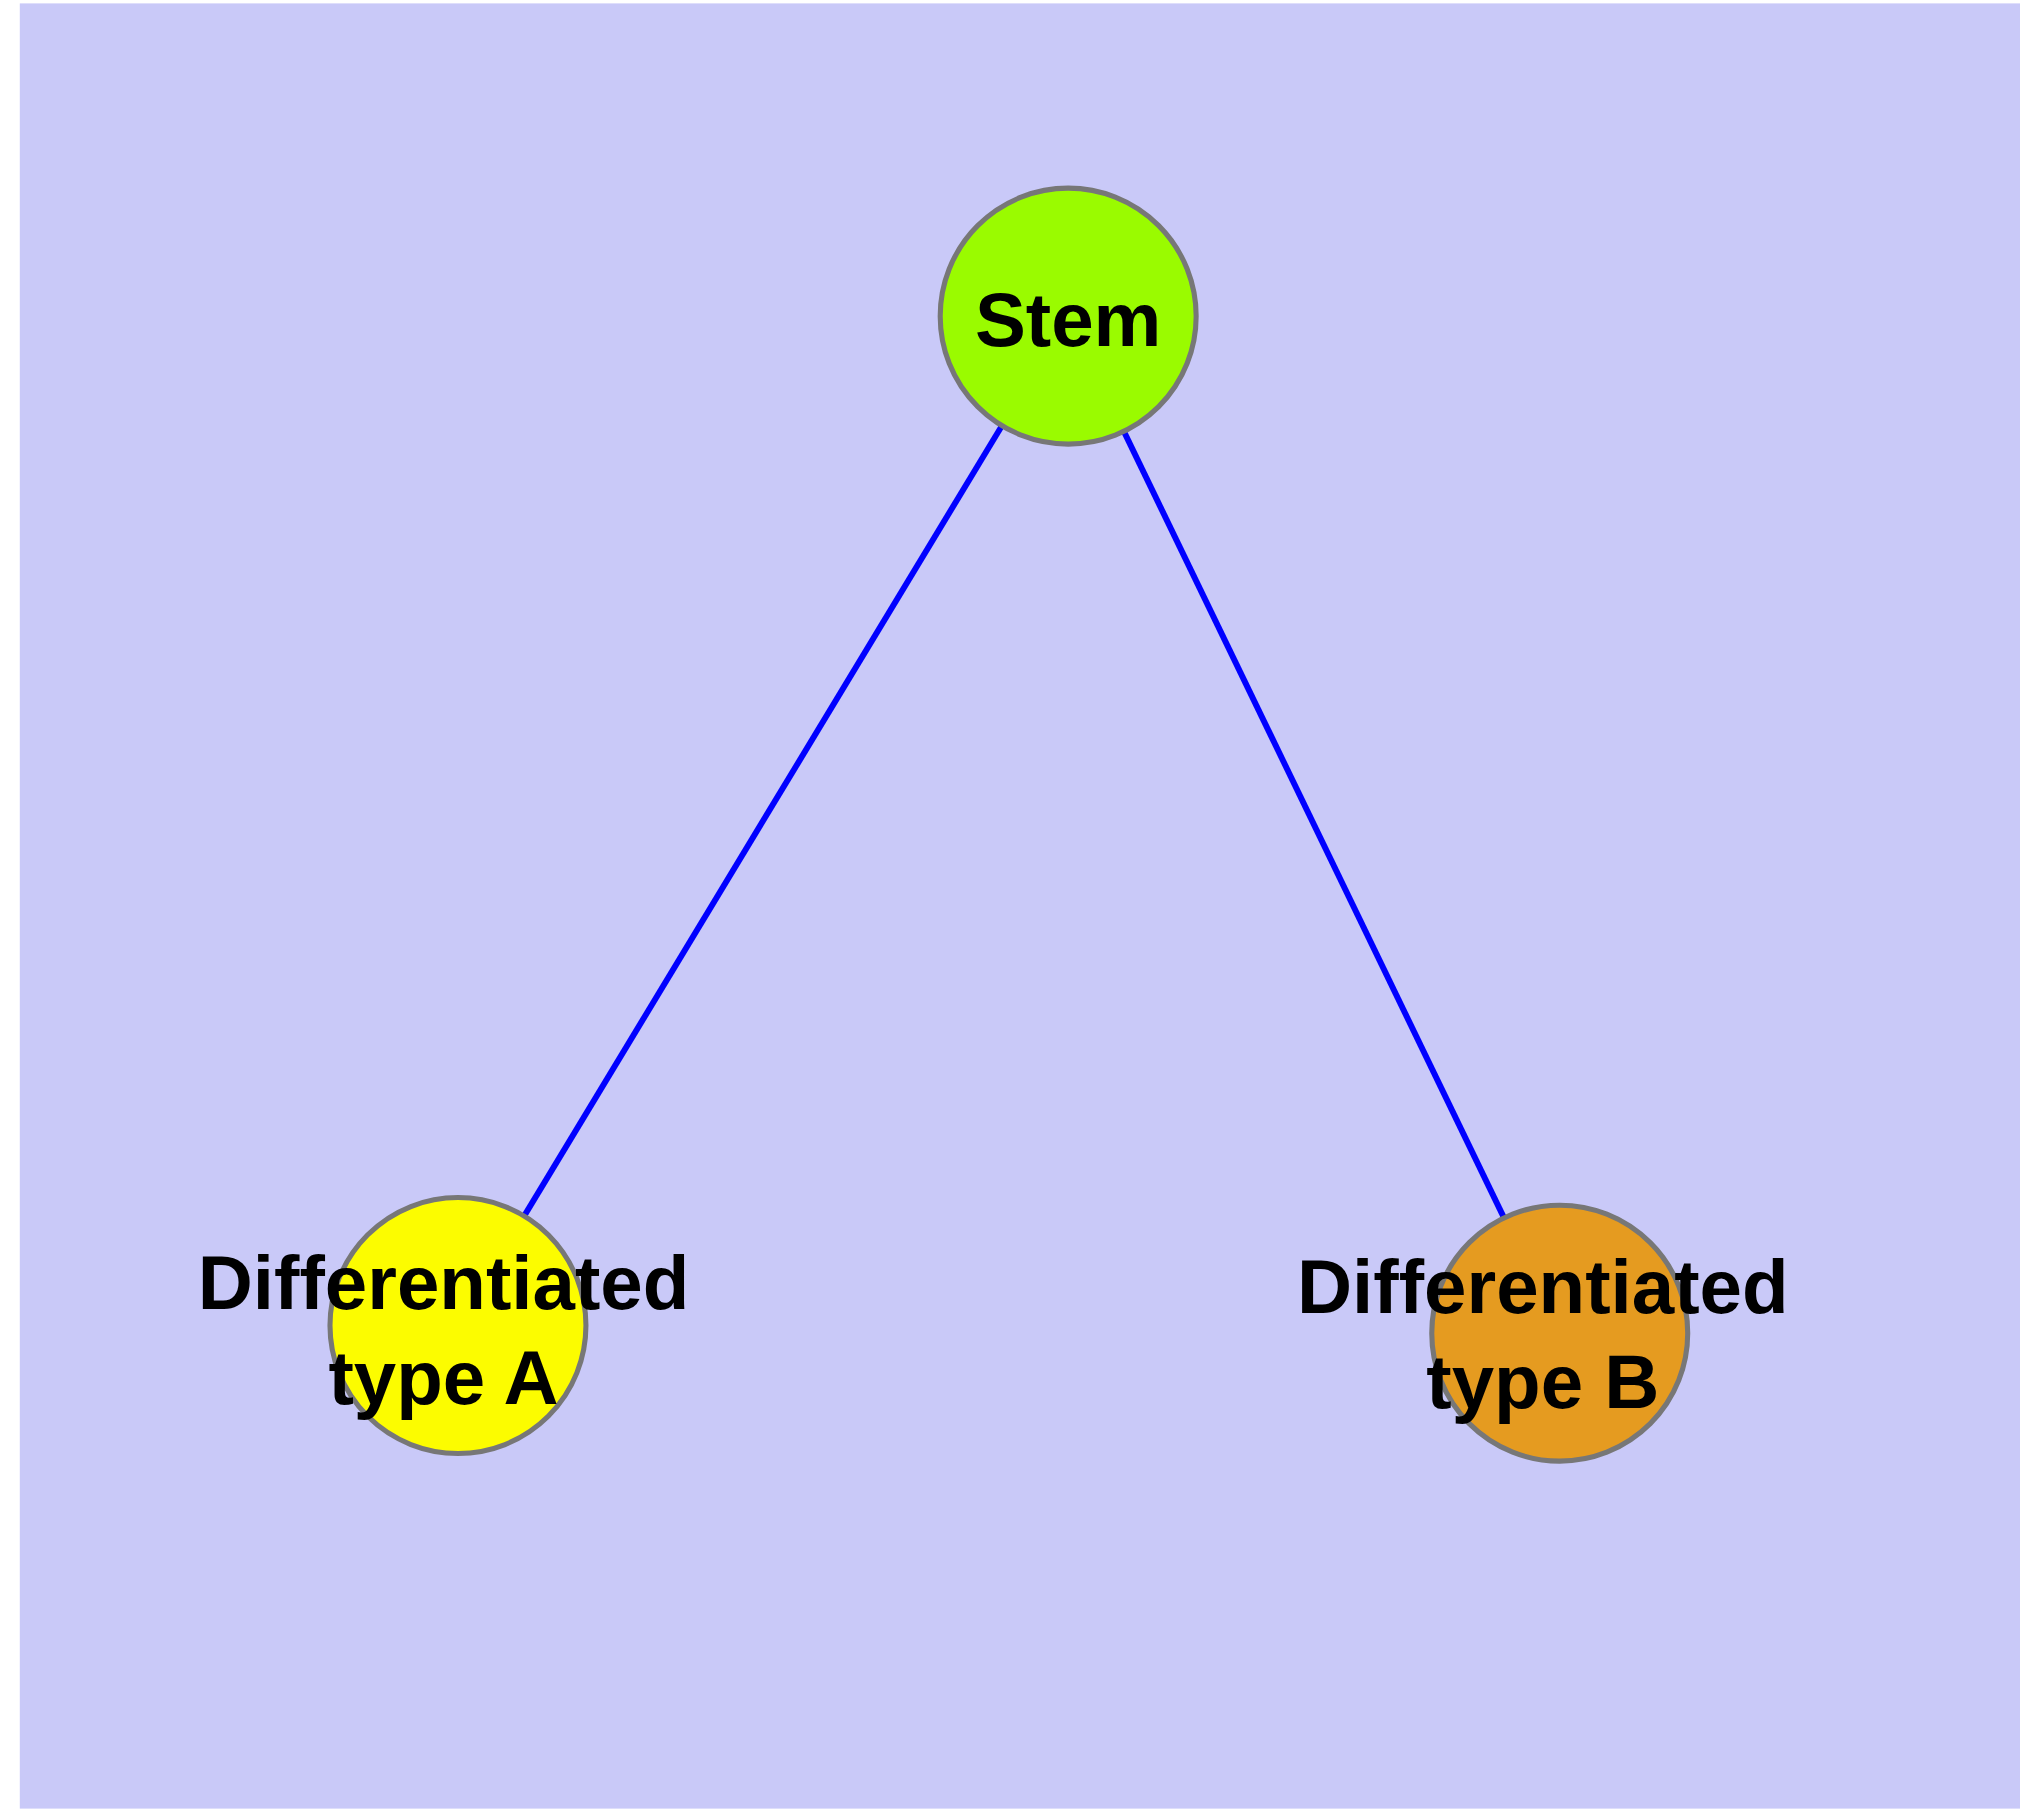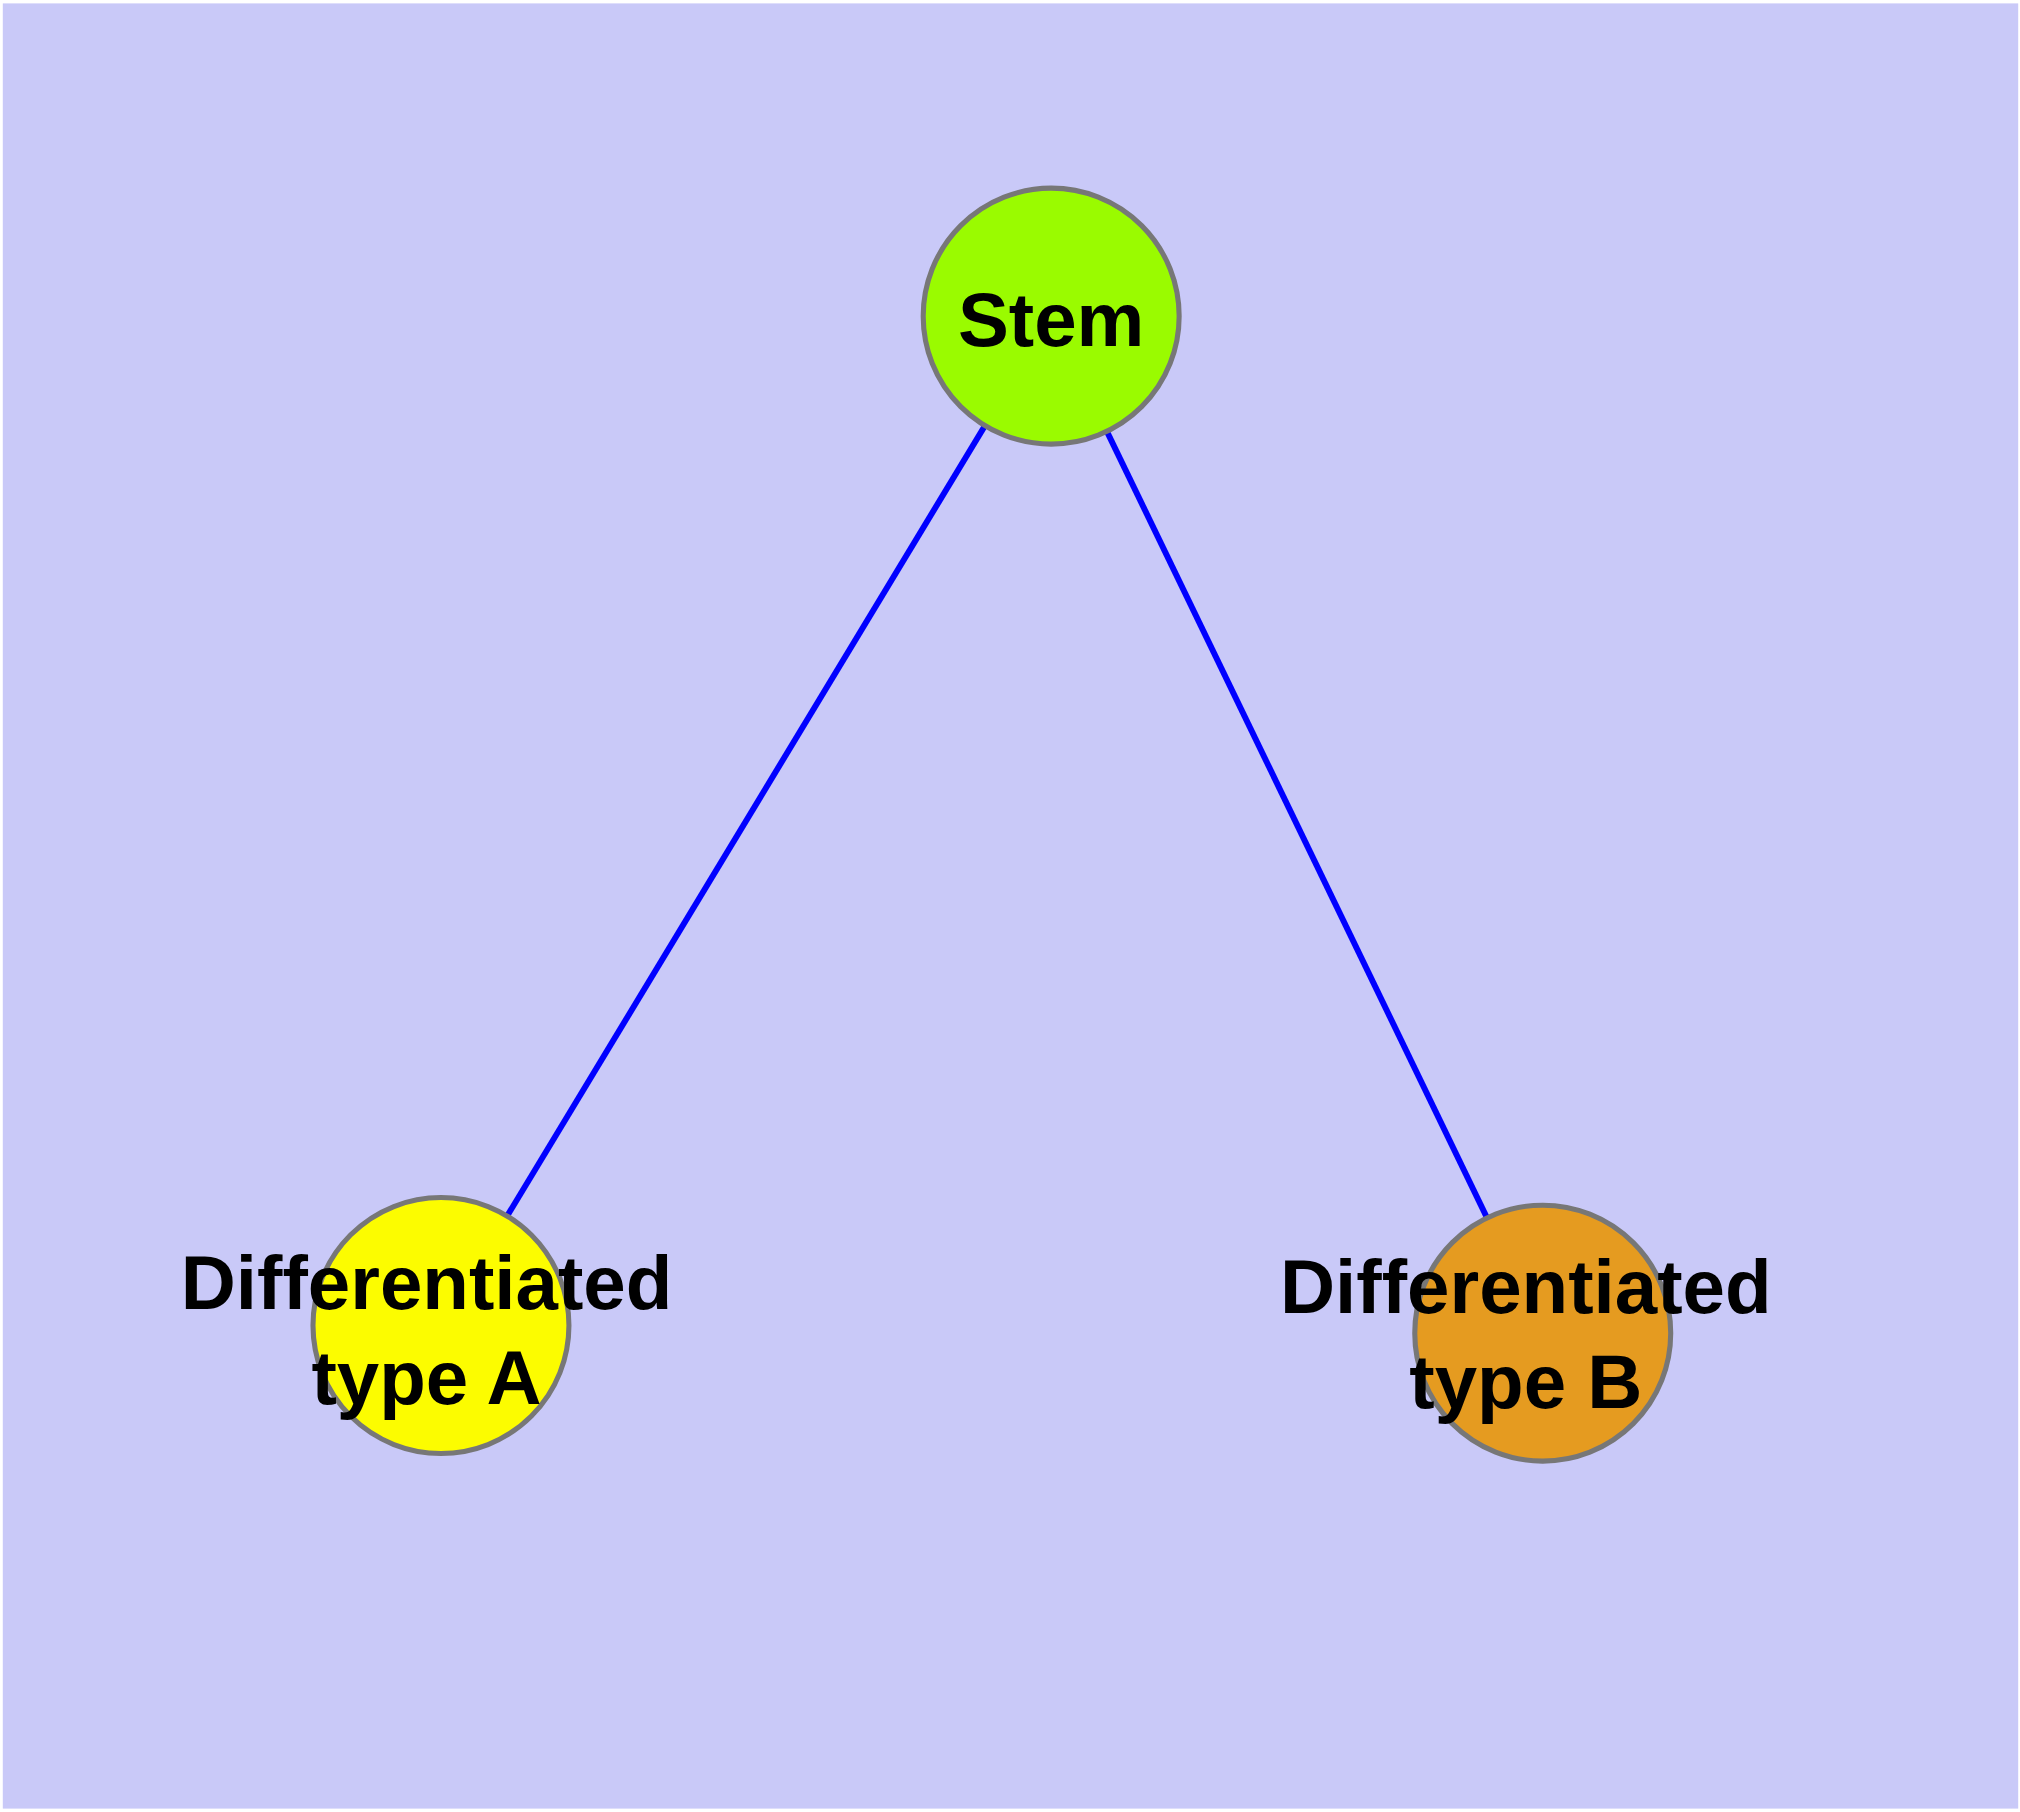--- a/index.html
+++ b/index.html
@@ -7,20 +7,21 @@
     padding: 0;
     background: #ffffff;
     width: 2021px;
     height: 1812px;
     overflow: hidden;
   }
   #stage {
     position: relative;
     width: 1967px;
     height: 1812px;
+    padding-left: 17px;
   }
   svg {
     display: block;
   }
   .node-label {
     font-family: "Liberation Sans", "DejaVu Sans", sans-serif;
     font-weight: bold;
     font-size: 90px;
     fill: #000000;
   }

